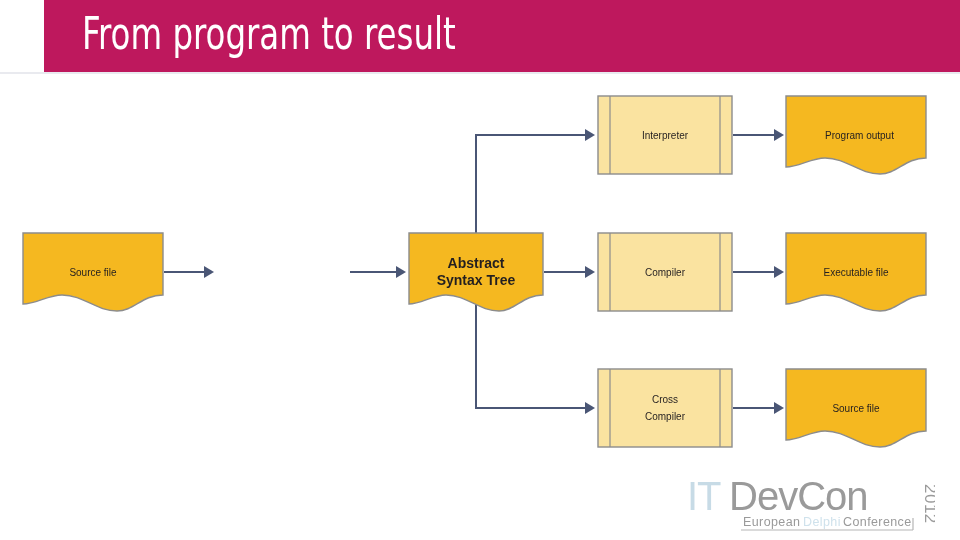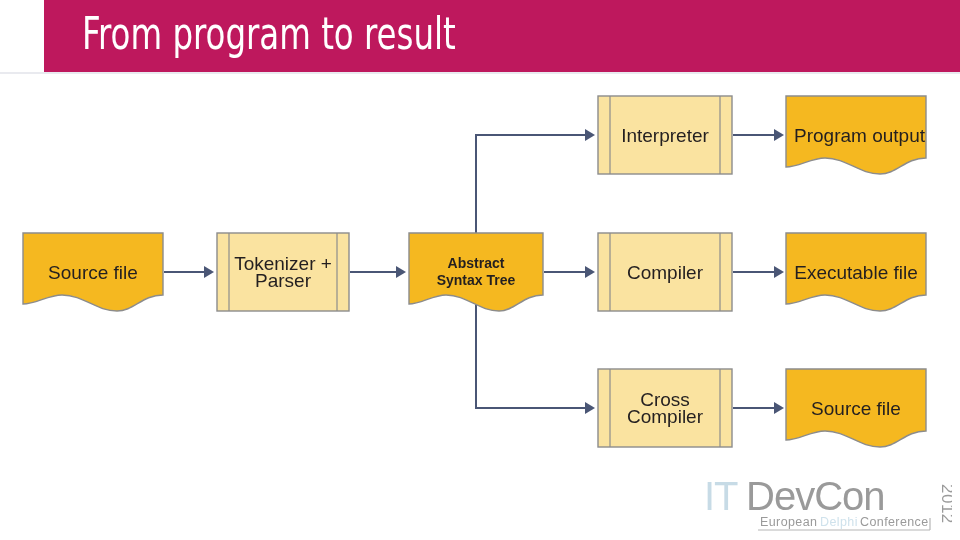--- a/index.html
+++ b/index.html
@@ -39,21 +39,21 @@
     background:#ffffff;
   }
 
   
   .node{position:absolute;}
   .node .label{
     position:absolute;left:0;top:0;width:100%;height:100%;
     display:flex;align-items:center;justify-content:center;
     text-align:center;
     color:#231f20;
-    font-size:19px;
+    font-size:10px;
     line-height:17px;
     font-family:"Liberation Sans",sans-serif;
     z-index:3;
     pointer-events:none;
     white-space:pre-line;
   }
   .node.doc .label{ padding-bottom:14px; }
   .node.ast .label{ font-weight:bold; font-size:14px; padding-bottom:16px;text-align:center;}
 
   .doc-svg,.proc-svg{position:absolute;left:0;top:0;z-index:1;}
@@ -65,21 +65,21 @@
   .arrowhead{
     position:absolute;width:0;height:0;
     border-top:6px solid transparent;
     border-bottom:6px solid transparent;
     border-left:10px solid #4a5675;
     z-index:2;
   }
 
   
   #logo{
-    position:absolute;right:8px;bottom:4px;
+    position:absolute;right:25px;bottom:4px;
     width:250px;height:62px;
   }
 </style>
 </head>
 <body>
 
 <div id="header">
   <div id="header-title">From program to result</div>
 </div>
 <div id="header-rule"></div>
@@ -112,29 +112,20 @@
   <div class="conn h" style="left:733px;top:333px;width:44px;"></div>
   <div class="arrowhead" style="left:774px;top:328px;"></div>
 
   <div class="node doc" style="left:22px;top:158px;width:142px;height:80px;">
     <svg class="doc-svg" width="142" height="80" viewBox="0 0 142 80" preserveAspectRatio="none">
       <path d="M1,1 L141,1 L141,63 C120,63 112,79 95,79 C74,79 62,63 40,63 C26,63 14,72 1,72 Z" fill="#f5b820" stroke="#8c8c8c" stroke-width="1.4"></path>
     </svg>
     <div class="label">Source file</div>
   </div>
 
-  <div class="node proc" style="left:216px;top:158px;width:134px;height:80px;">
-    <svg class="proc-svg" width="134" height="80" viewBox="0 0 134 80" preserveAspectRatio="none">
-      <rect x="1" y="1" width="132" height="78" fill="#fae3a0" stroke="#8c8c8c" stroke-width="1.4"></rect>
-      <line x1="13" y1="1" x2="13" y2="79" stroke="#8c8c8c" stroke-width="1.2"></line>
-      <line x1="121" y1="1" x2="121" y2="79" stroke="#8c8c8c" stroke-width="1.2"></line>
-    </svg>
-    <div class="label">Tokenizer +
-Parser</div>
-  </div>
 
   <div class="node doc ast" style="left:408px;top:158px;width:136px;height:80px;">
     <svg class="doc-svg" width="136" height="80" viewBox="0 0 136 80" preserveAspectRatio="none">
       <path d="M1,1 L135,1 L135,63 C115,63 107,79 91,79 C71,79 59,63 38,63 C25,63 13,72 1,72 Z" fill="#f5b820" stroke="#8c8c8c" stroke-width="1.4"></path>
     </svg>
     <div class="label">Abstract
 Syntax Tree</div>
   </div>
 
   <div class="node proc" style="left:597px;top:158px;width:136px;height:80px;">

